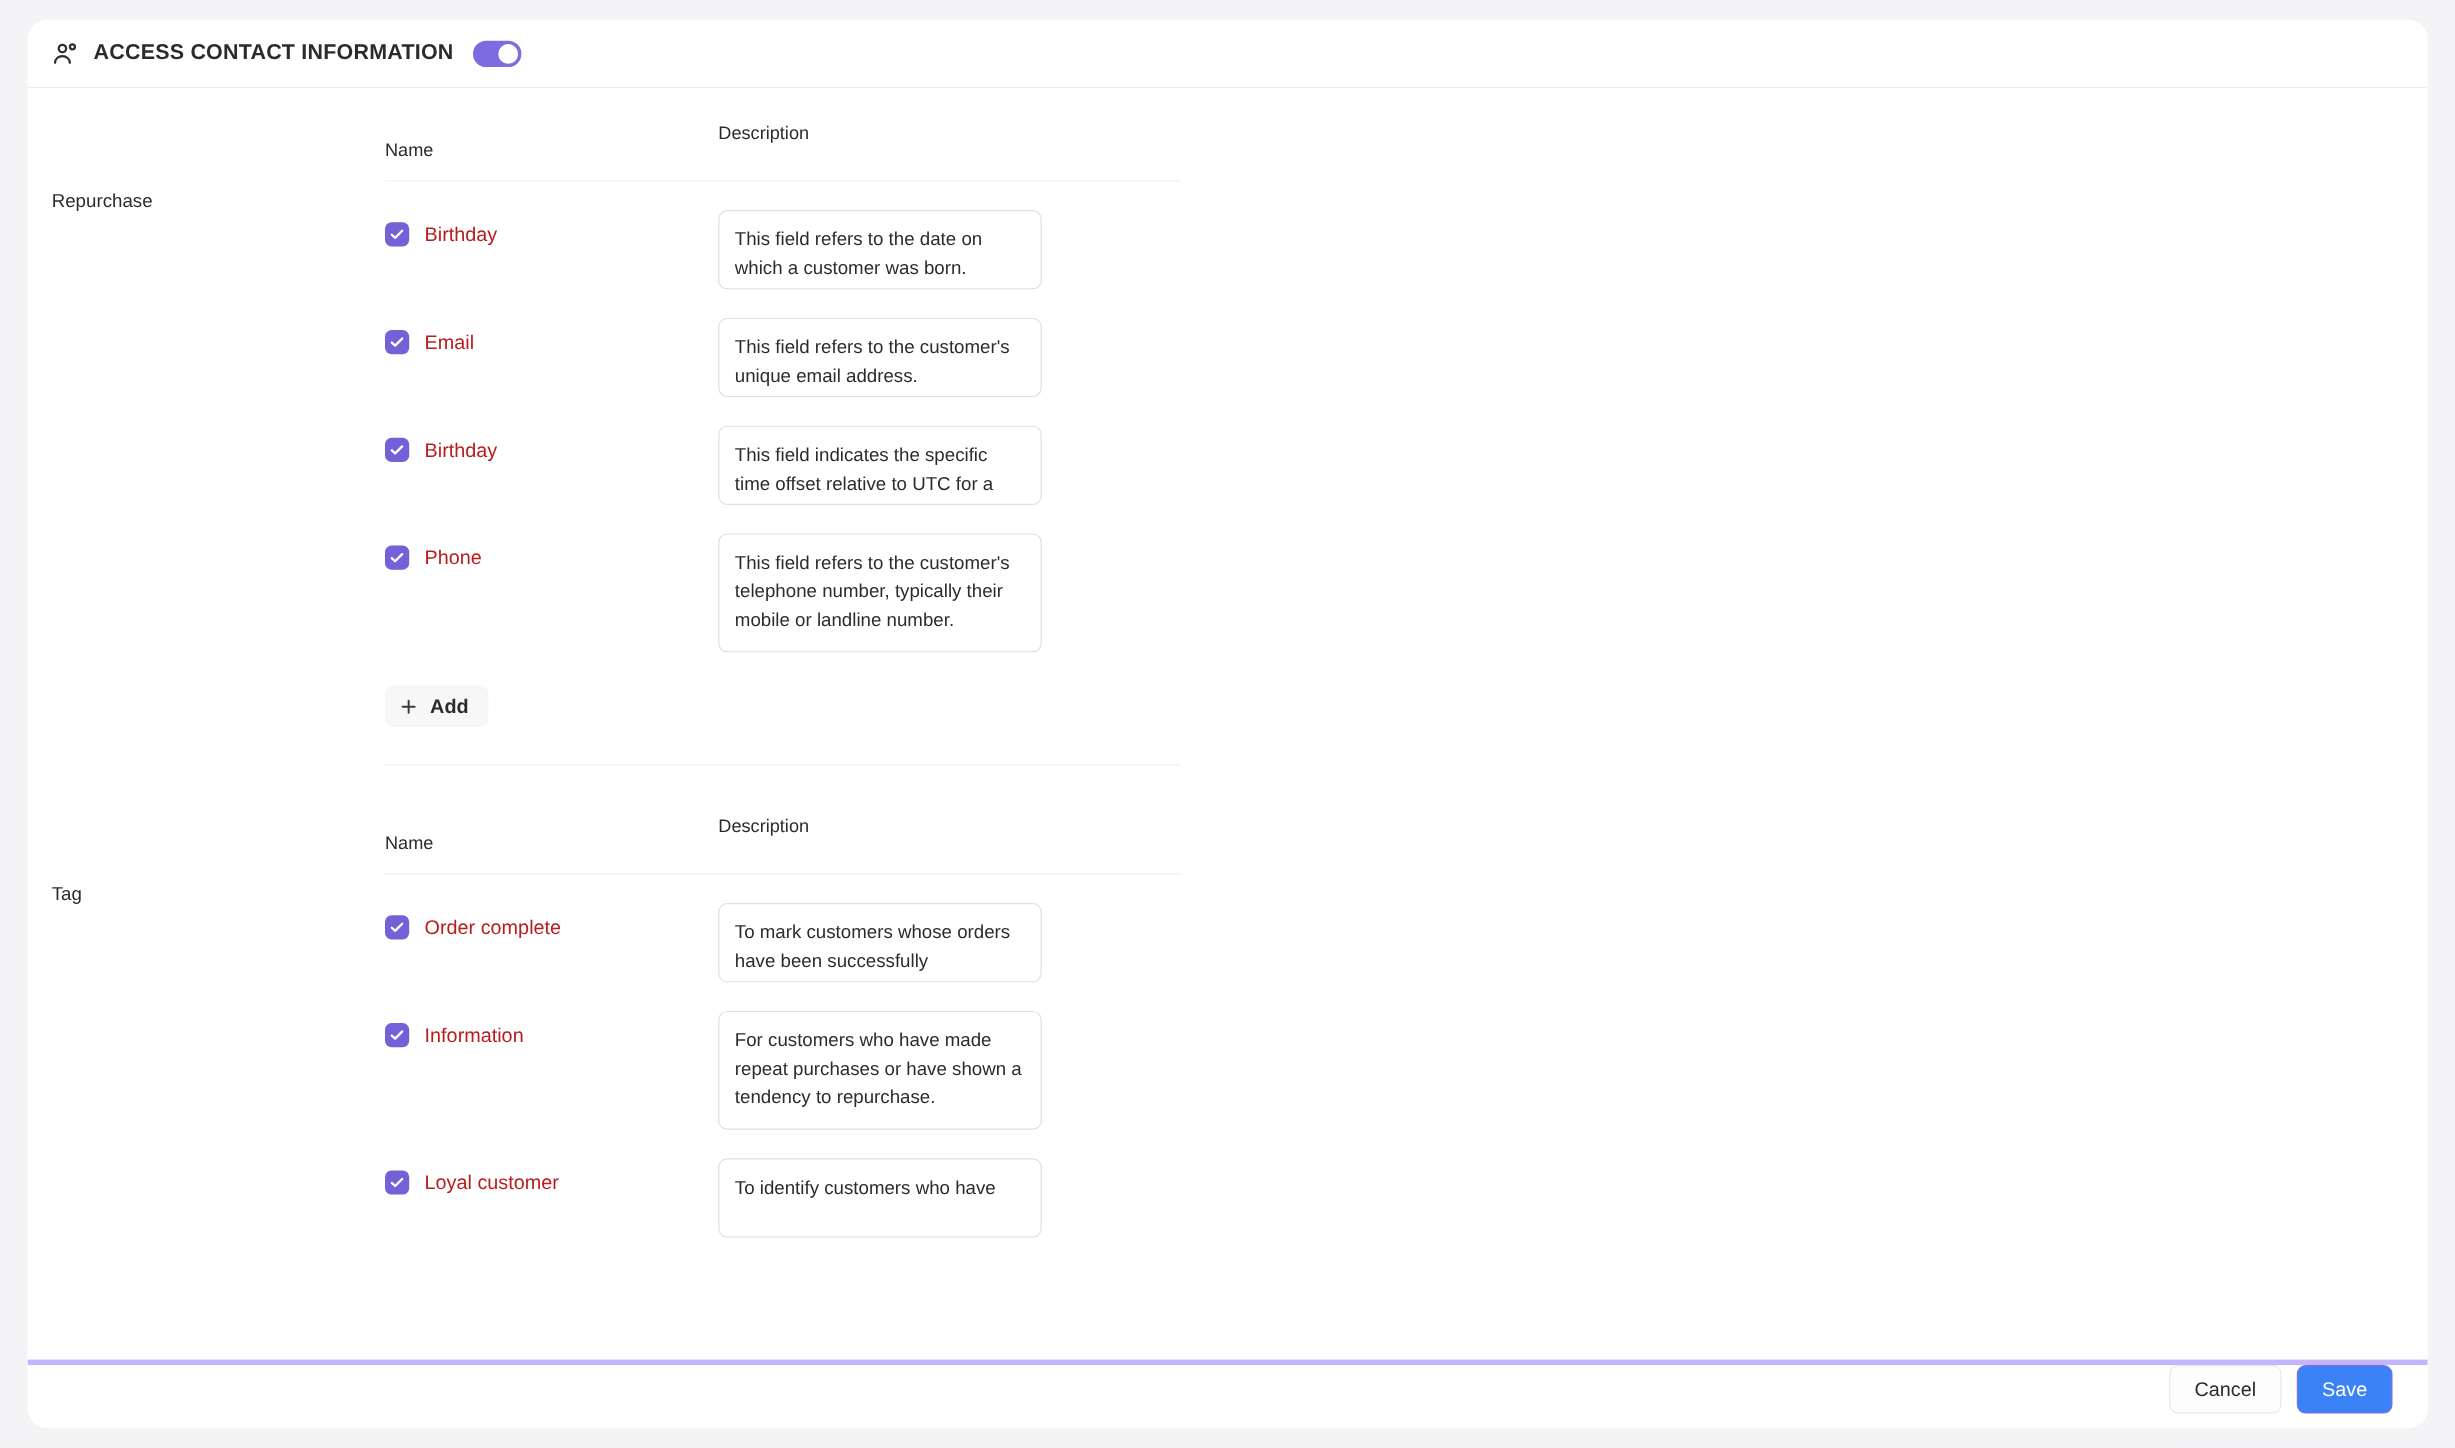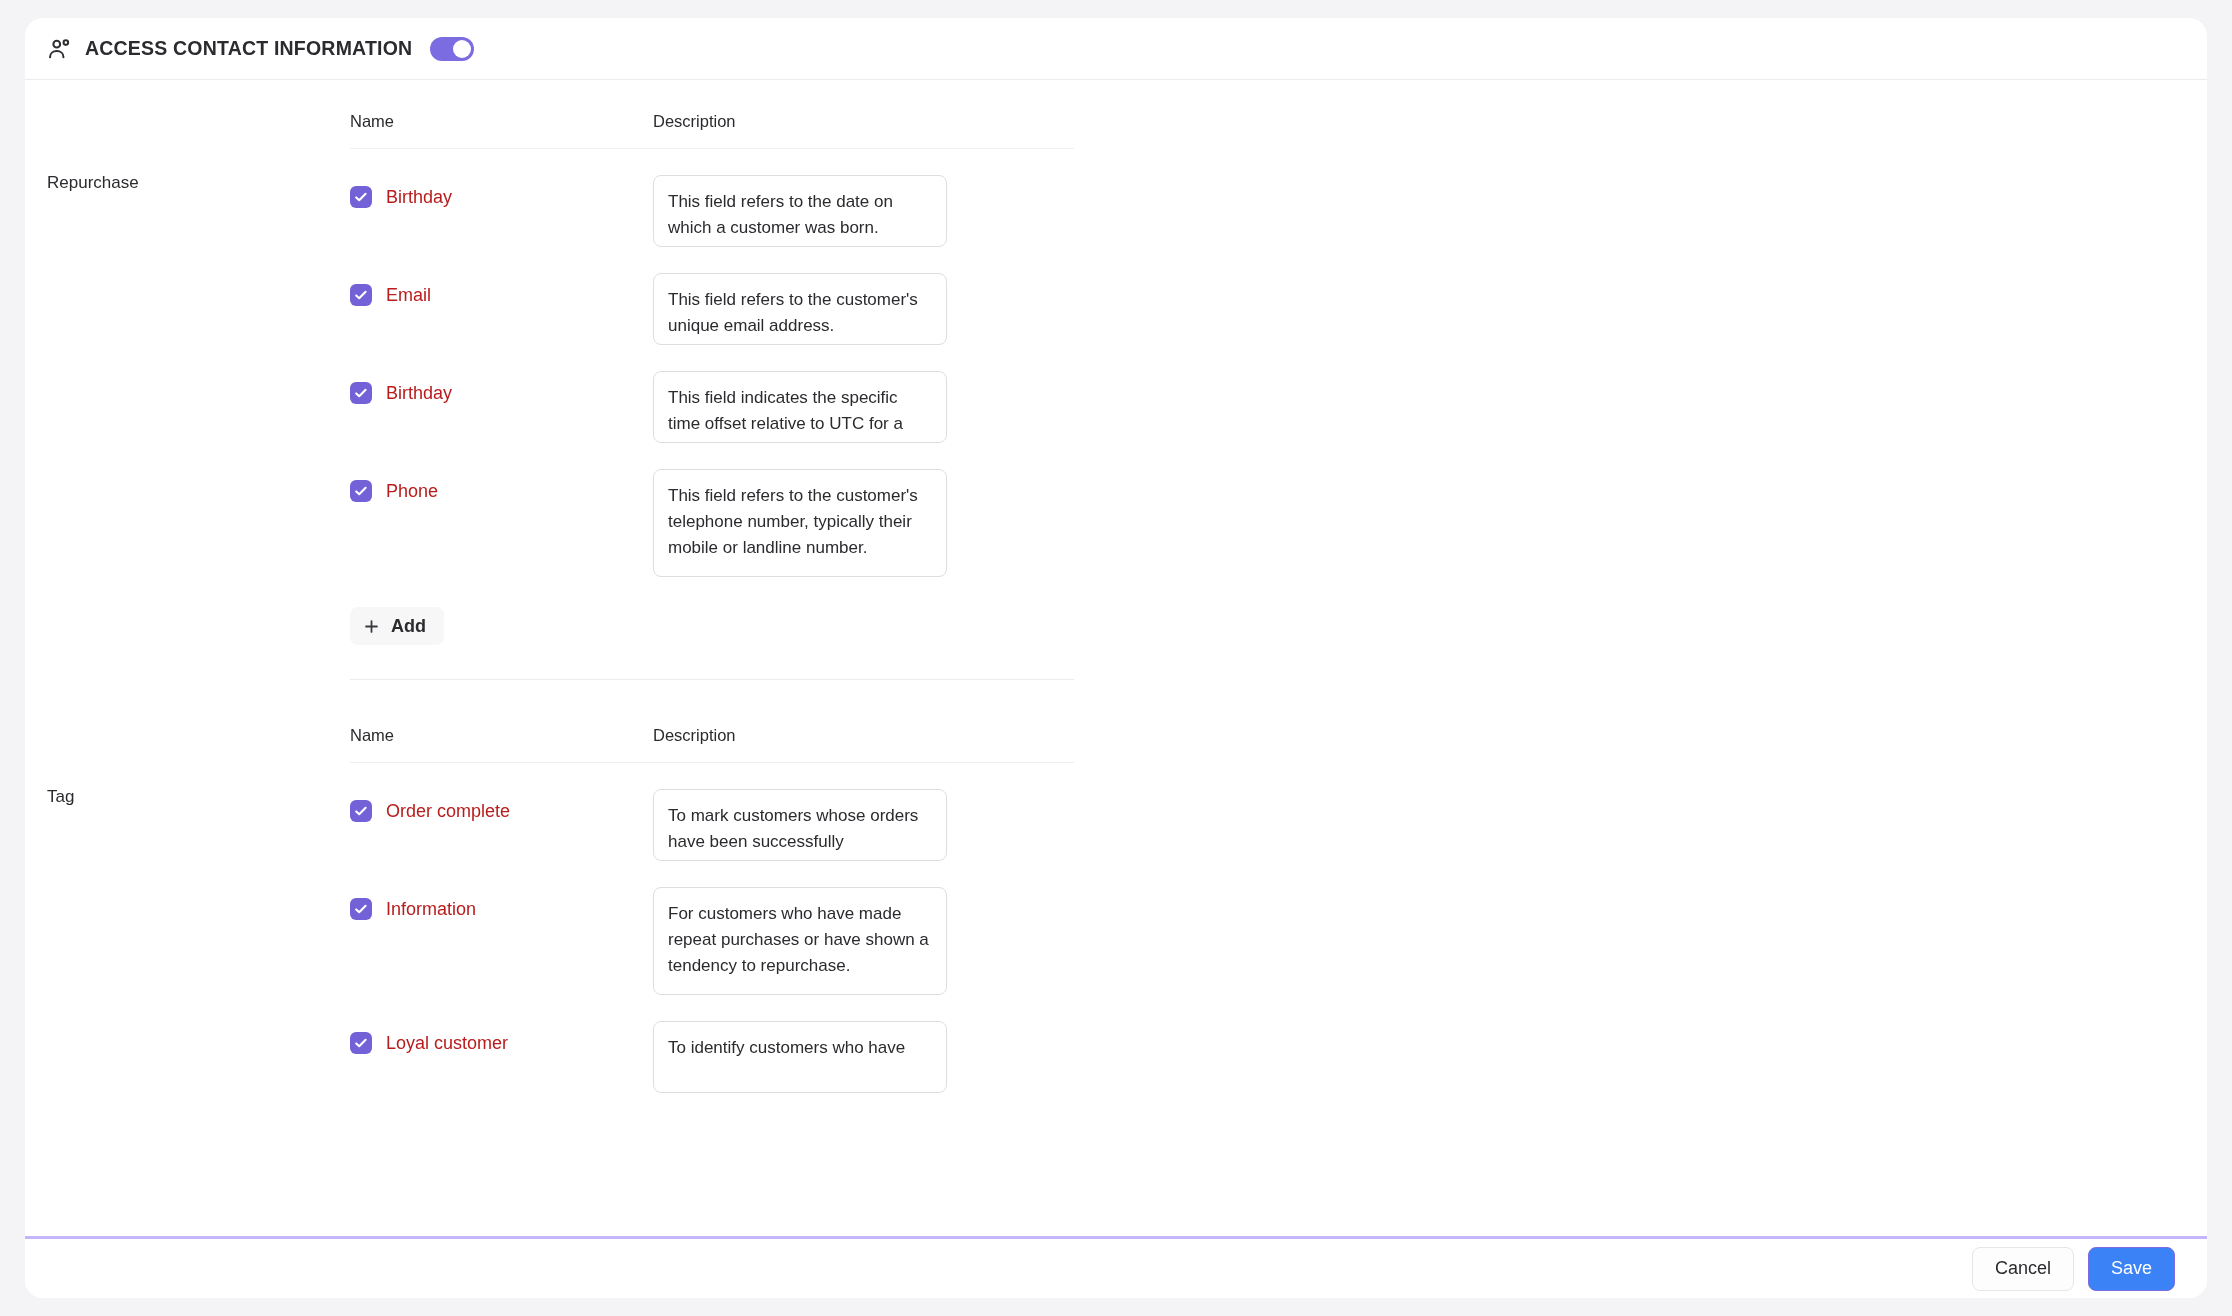--- a/index.html
+++ b/index.html
@@ -106,21 +106,21 @@
 
   .table-head {
     display: flex;
     border-bottom: 1px solid #efeff0;
     padding-bottom: 17px;
   }
   .th {
     font-size: 16.5px;
     color: #2b2b2f;
   }
-  .th-name { flex: 0 0 303px; }
+  .th-name { flex: 0 0 303px; margin-top: 16px; }
   .th-desc { flex: 1 1 auto; }
 
   .row {
     display: flex;
     align-items: flex-start;
     padding-top: 26px;
   }
   .row-name {
     flex: 0 0 303px;
     display: flex;
@@ -210,23 +210,23 @@
   .section-gap { height: 46px; }
 
   
   .card-footer {
     position: absolute;
     left: 0;
     bottom: 0;
     width: 100%;
     height: 62px;
     background: #ffffff;
-    border-top: 3px solid #c4b5fd;
-    display: flex;
-    align-items: center;
+    border-top: 5px solid #c4b5fd;
+    display: flex;
+    align-items: flex-start;
     justify-content: flex-end;
     padding-right: 32px;
     gap: 14px;
   }
   .btn {
     font-family: "Liberation Sans", sans-serif;
     font-size: 18px;
     border-radius: 8px;
     height: 44px;
     padding: 0 22px;

